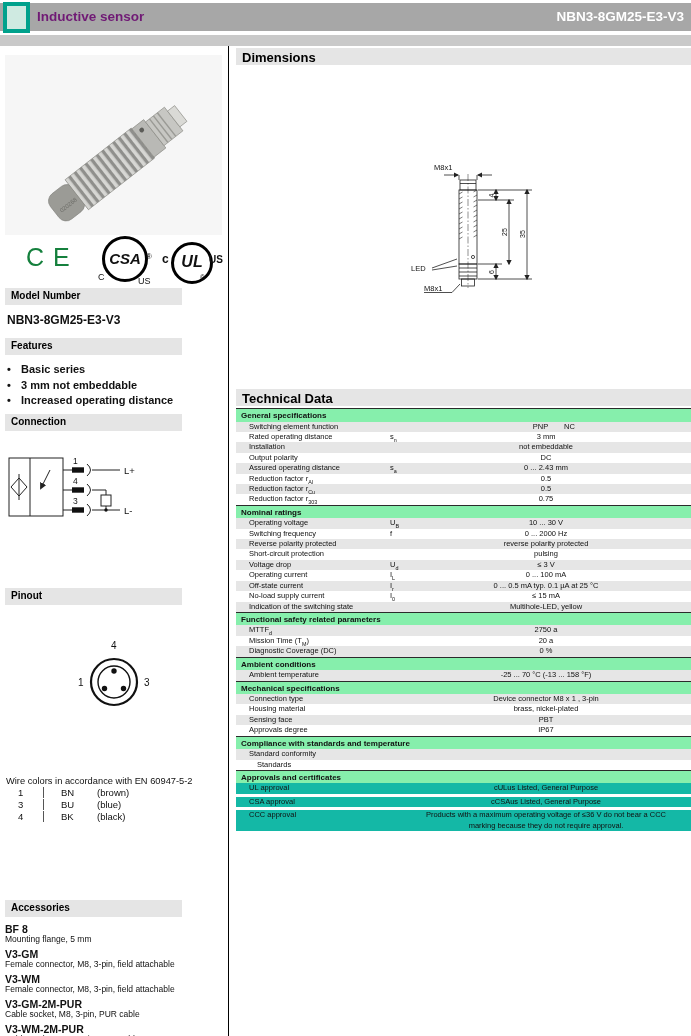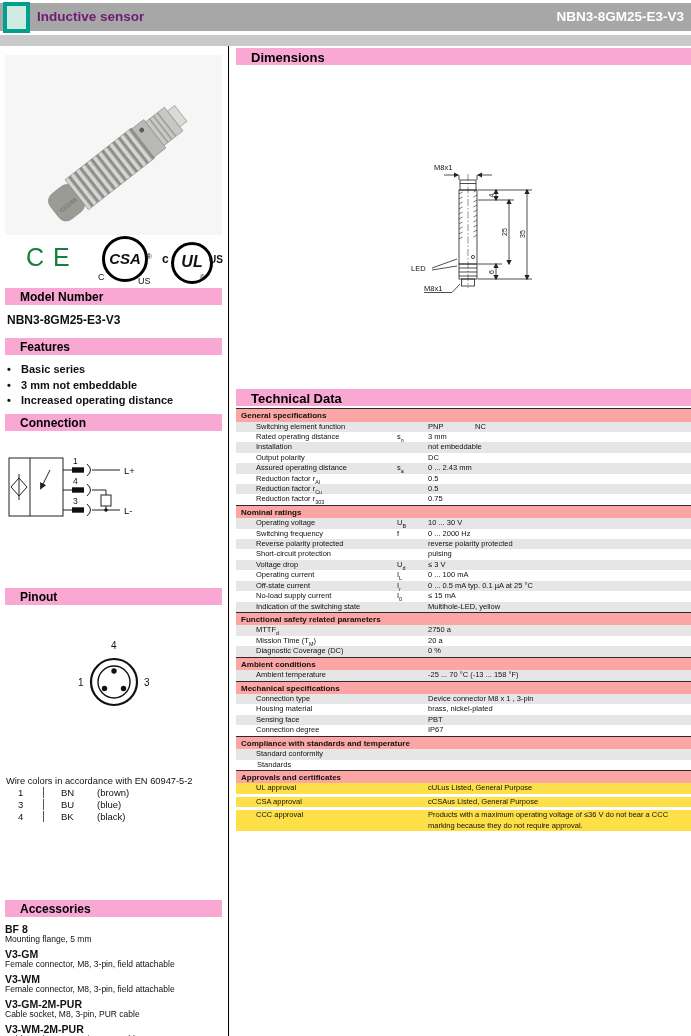--- a/index.html
+++ b/index.html
@@ -7,23 +7,23 @@
         font-family:"Liberation Sans",sans-serif;color:#111;}
   
   .top-bar{position:absolute;left:0;top:3px;width:691px;height:28px;background:#a7a7a7;}
   .brand-square{position:absolute;left:3px;top:2px;width:27px;height:31px;background:#cfeae1;
         border:4px solid #00a18c;box-sizing:border-box;}
   .top-title{position:absolute;left:37px;top:9px;font-size:13.5px;font-weight:bold;color:#701a75;}
   .top-model{position:absolute;right:7px;top:9px;font-size:13.5px;font-weight:bold;color:#fff;}
   .sub-strip{position:absolute;left:0;top:35px;width:691px;height:11px;background:#c9c9c9;}
   .v-divider{position:absolute;left:228px;top:46px;width:1px;height:990px;background:#000;}
   
-  .section-bar{position:absolute;background:#f9a8d4;color:#000;font-weight:bold;
-        box-sizing:border-box;padding:2px 15px;}
-  .bar-left{left:5px;width:217px;height:17px;font-size:12px;}
+  .section-bar{position:absolute;background:#e5e5e5;color:#000;font-weight:bold;
+        box-sizing:border-box;padding:2px 6px;}
+  .bar-left{left:5px;width:177px;height:17px;font-size:10px;}
   .bar-right{left:236px;width:455px;height:17px;font-size:13px;}
   
   .photo-panel{position:absolute;left:5px;top:55px;width:217px;height:180px;background:#f6f6f6;}
   .logo-ce{position:absolute;left:26px;top:243px;font-size:25px;letter-spacing:9px;color:#15803d;}
   .logo-csa{position:absolute;left:98px;top:236px;width:56px;height:52px;}
   .csa-circle{position:absolute;left:4px;top:0;width:40px;height:40px;border:3px solid #000;
         border-radius:50%;text-align:center;line-height:40px;font-weight:bold;font-style:italic;font-size:15px;}
   .csa-r{position:absolute;left:48px;top:16px;font-size:8px;}
   .csa-c{position:absolute;left:0px;top:36px;font-size:9px;}
   .csa-us{position:absolute;left:40px;top:40px;font-size:9px;}
@@ -44,28 +44,28 @@
   .wire-row{display:flex;align-items:center;height:12px;font-size:9.5px;}
   .w-pin{width:25px;padding-left:13px;}
   .w-bar{width:1px;height:11px;background:#555;}
   .w-code{width:36px;padding-left:17px;}
   .acc-list{position:absolute;left:5px;top:920px;width:217px;}
   .acc-name{font-weight:bold;font-size:10.5px;line-height:12px;margin-top:3.2px;}
   .acc-desc{font-size:8.5px;line-height:9.8px;}
   
   .tech-table{position:absolute;left:236px;top:408px;width:455px;font-size:7.5px;}
   .td-sec-title{border-top:1px solid #2b2b2b;font-weight:bold;font-size:8px;
-        padding:2px 0 1.5px 5px;background:#fca5a5;}
+        padding:2px 0 1.5px 5px;background:#86efac;}
   .td-row{display:flex;line-height:10.4px;min-height:10.4px;}
   .td-row.stripe{background:#e6e6e6;}
-  .td-row.sp{background:#fde047;margin-bottom:3px;}
-  .td-label{flex:none;width:141px;padding-left:20px;}
+  .td-row.sp{background:#14b8a6;margin-bottom:3px;}
+  .td-label{flex:none;width:141px;padding-left:13px;}
   .td-label.ind2{width:133px;padding-left:21px;}
   .td-sym{flex:none;width:31px;}
-  .td-val{flex:1;padding-right:20px;}
+  .td-val{flex:1;padding-right:20px;text-align:center;}
   .val-first{display:inline-block;width:47px;}
   sub{font-size:0.72em;line-height:0;}
   svg text{font-family:"Liberation Sans",sans-serif;}
 </style>
 </head>
 <body>
 
 <div class="page">
 
   <div class="top-bar"></div>
@@ -424,21 +424,21 @@
           <span class="td-label">Housing material</span>
           <span class="td-sym"></span>
           <span class="td-val">brass, nickel-plated</span>
         </div>
         <div class="td-row stripe">
           <span class="td-label">Sensing face</span>
           <span class="td-sym"></span>
           <span class="td-val">PBT</span>
         </div>
         <div class="td-row">
-          <span class="td-label">Connection degree</span>
+          <span class="td-label">Approvals degree</span>
           <span class="td-sym"></span>
           <span class="td-val">IP67</span>
         </div>
       </div>
       <div class="td-sec">
         <div class="td-sec-title">Compliance with standards and temperature</div>
         <div class="td-row stripe">
           <span class="td-label">Standard conformity</span>
           <span class="td-sym"></span>
           <span class="td-val"></span>

